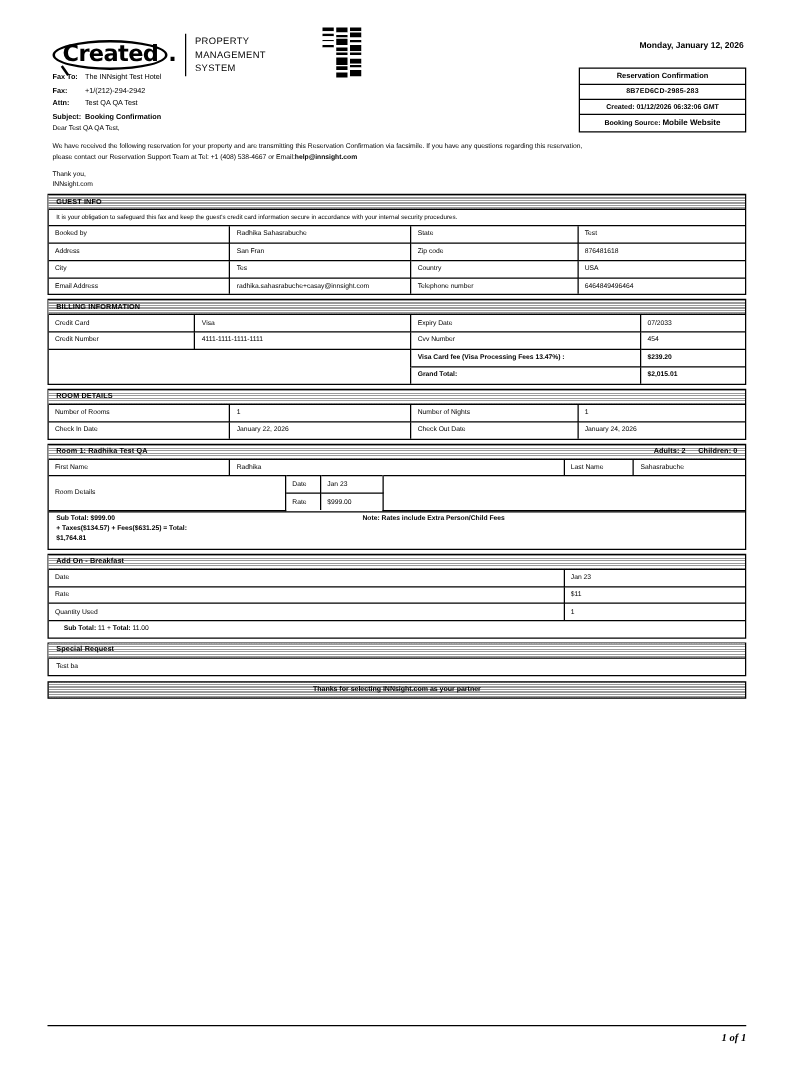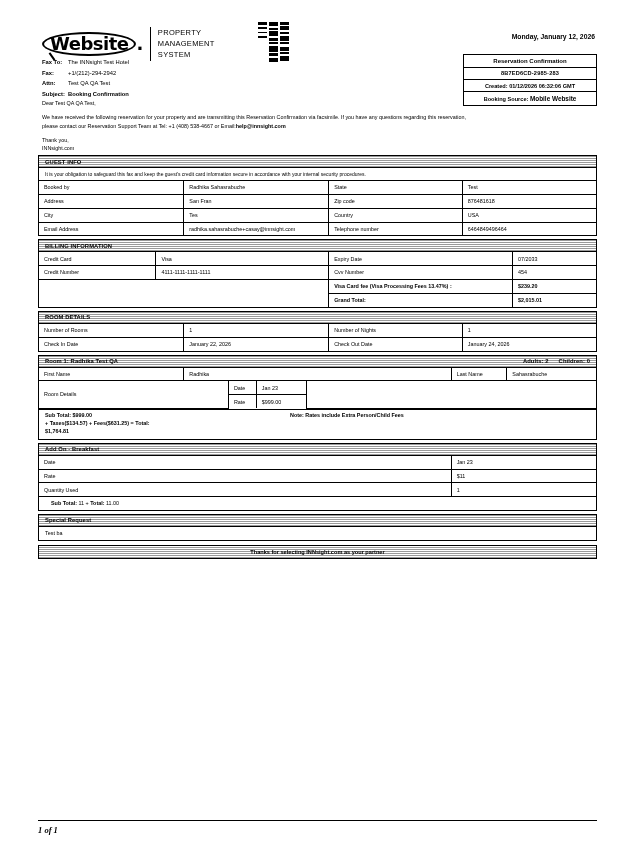--- a/index.html
+++ b/index.html
@@ -194,37 +194,37 @@
     font-weight: bold;
     padding: 3px 4px;
     margin-top: 4px;
   }
 
   
   .footer {
     position: absolute; left: 38px; right: 38px; bottom: 22px;
     border-top: 1px solid #000;
     padding-top: 4px;
-    text-align: left;
+    text-align: right;
     font-size: 8.5px;
     font-weight: bold;
     font-style: italic;
     font-family: "Liberation Serif", serif;
   }
 </style>
 </head>
 <body>
 
 <div class="page">
 
   <div class="header">
 
     <div class="logo-block">
       <div class="logo-mark">
-        <span class="logo-oval">Website</span>
+        <span class="logo-oval">Created</span>
         <span class="logo-dot">.</span>
       </div>
       <div class="logo-divider"></div>
       <div class="logo-tag">
         <div>PROPERTY</div>
         <div>MANAGEMENT</div>
         <div>SYSTEM</div>
       </div>
     </div>
 

